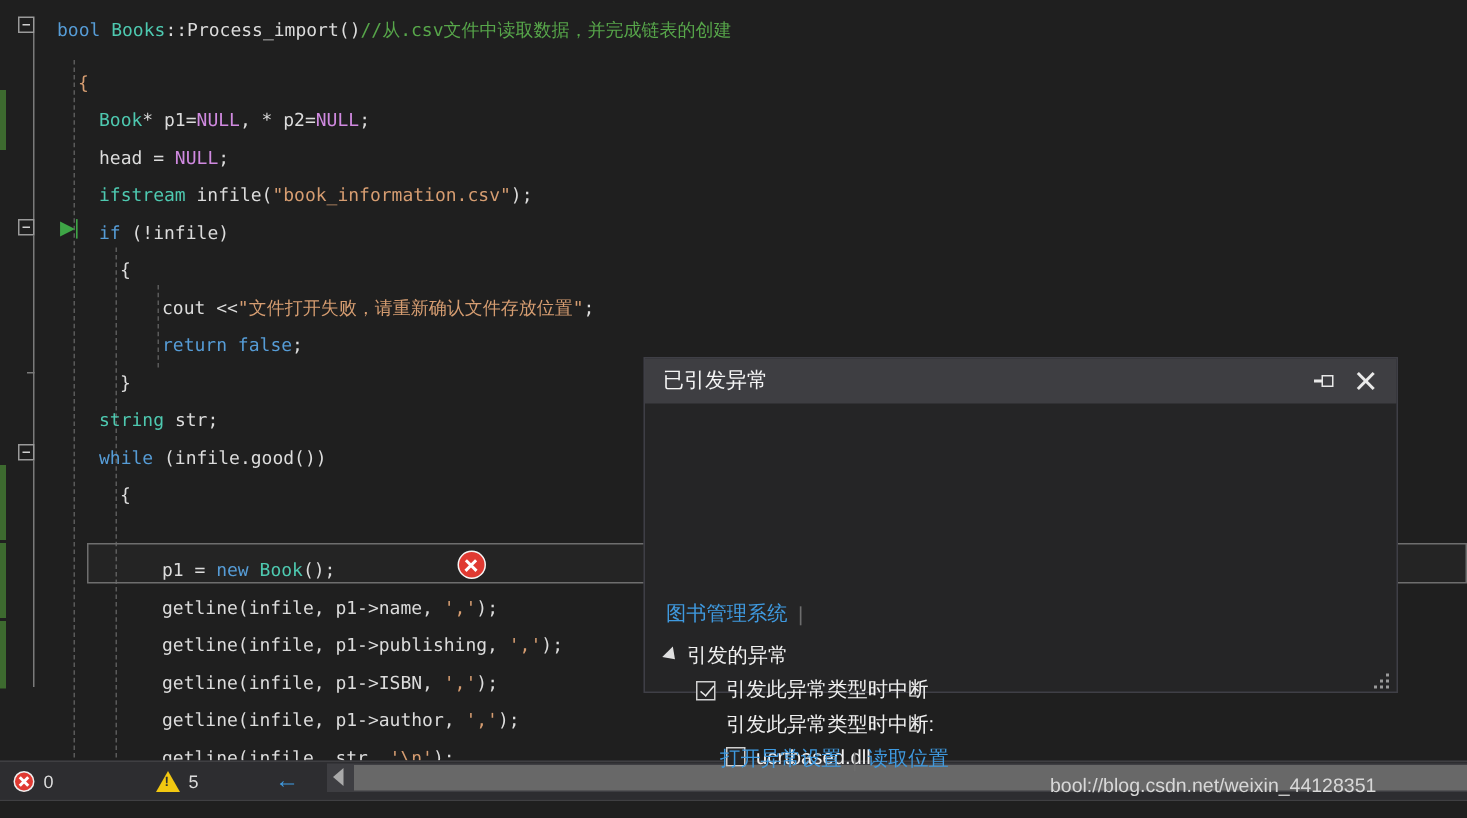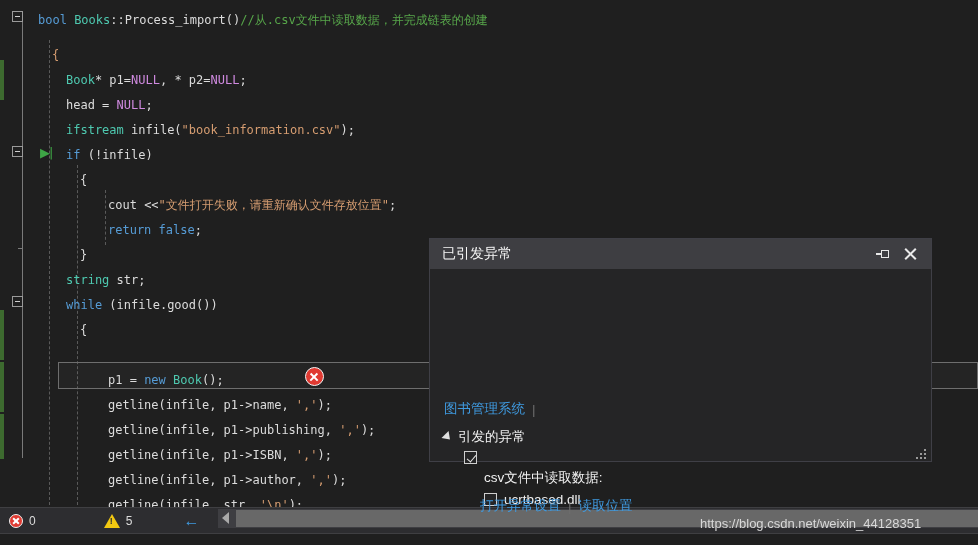--- a/index.html
+++ b/index.html
@@ -451,22 +451,23 @@
     <span class="dlg-sep">|</span>
   </div>
 
   <div id="dlg-settings">
     <div class="settings-head">
       <span class="tri-expander"></span>
       <span>引发的异常</span>
     </div>
     <div class="chk-row">
       <span class="chkbox checked"></span>
+      <span>引发此异常类型时中断</span>
     </div>
-    <div class="sub-label">csv文件中读取数据:</div>
+    <div class="sub-label">引发此异常类型时中断:</div>
     <div class="chk-row indented">
       <span class="chkbox"></span>
       <span>ucrtbased.dll</span>
     </div>
   </div>
 
   <div id="dlg-bottom-links" style="position:absolute;left:34px;top:258px;">
     <span class="dlg-link">打开异常设置</span>
     <span class="dlg-sep">|</span>
     <span class="dlg-link">读取位置</span>
@@ -475,13 +476,13 @@
   <div id="dlg-grip">
     <div class="grip-dot" style="left:8px;top:2px;"></div>
     <div class="grip-dot" style="left:8px;top:6px;"></div>
     <div class="grip-dot" style="left:4px;top:6px;"></div>
     <div class="grip-dot" style="left:8px;top:10px;"></div>
     <div class="grip-dot" style="left:4px;top:10px;"></div>
     <div class="grip-dot" style="left:0px;top:10px;"></div>
   </div>
 </div>
 
-<div id="watermark">https://blog.csdn.net/weixin_44128351</div>
+<div id="watermark">bool://blog.csdn.net/weixin_44128351</div>
 
 </body></html>

